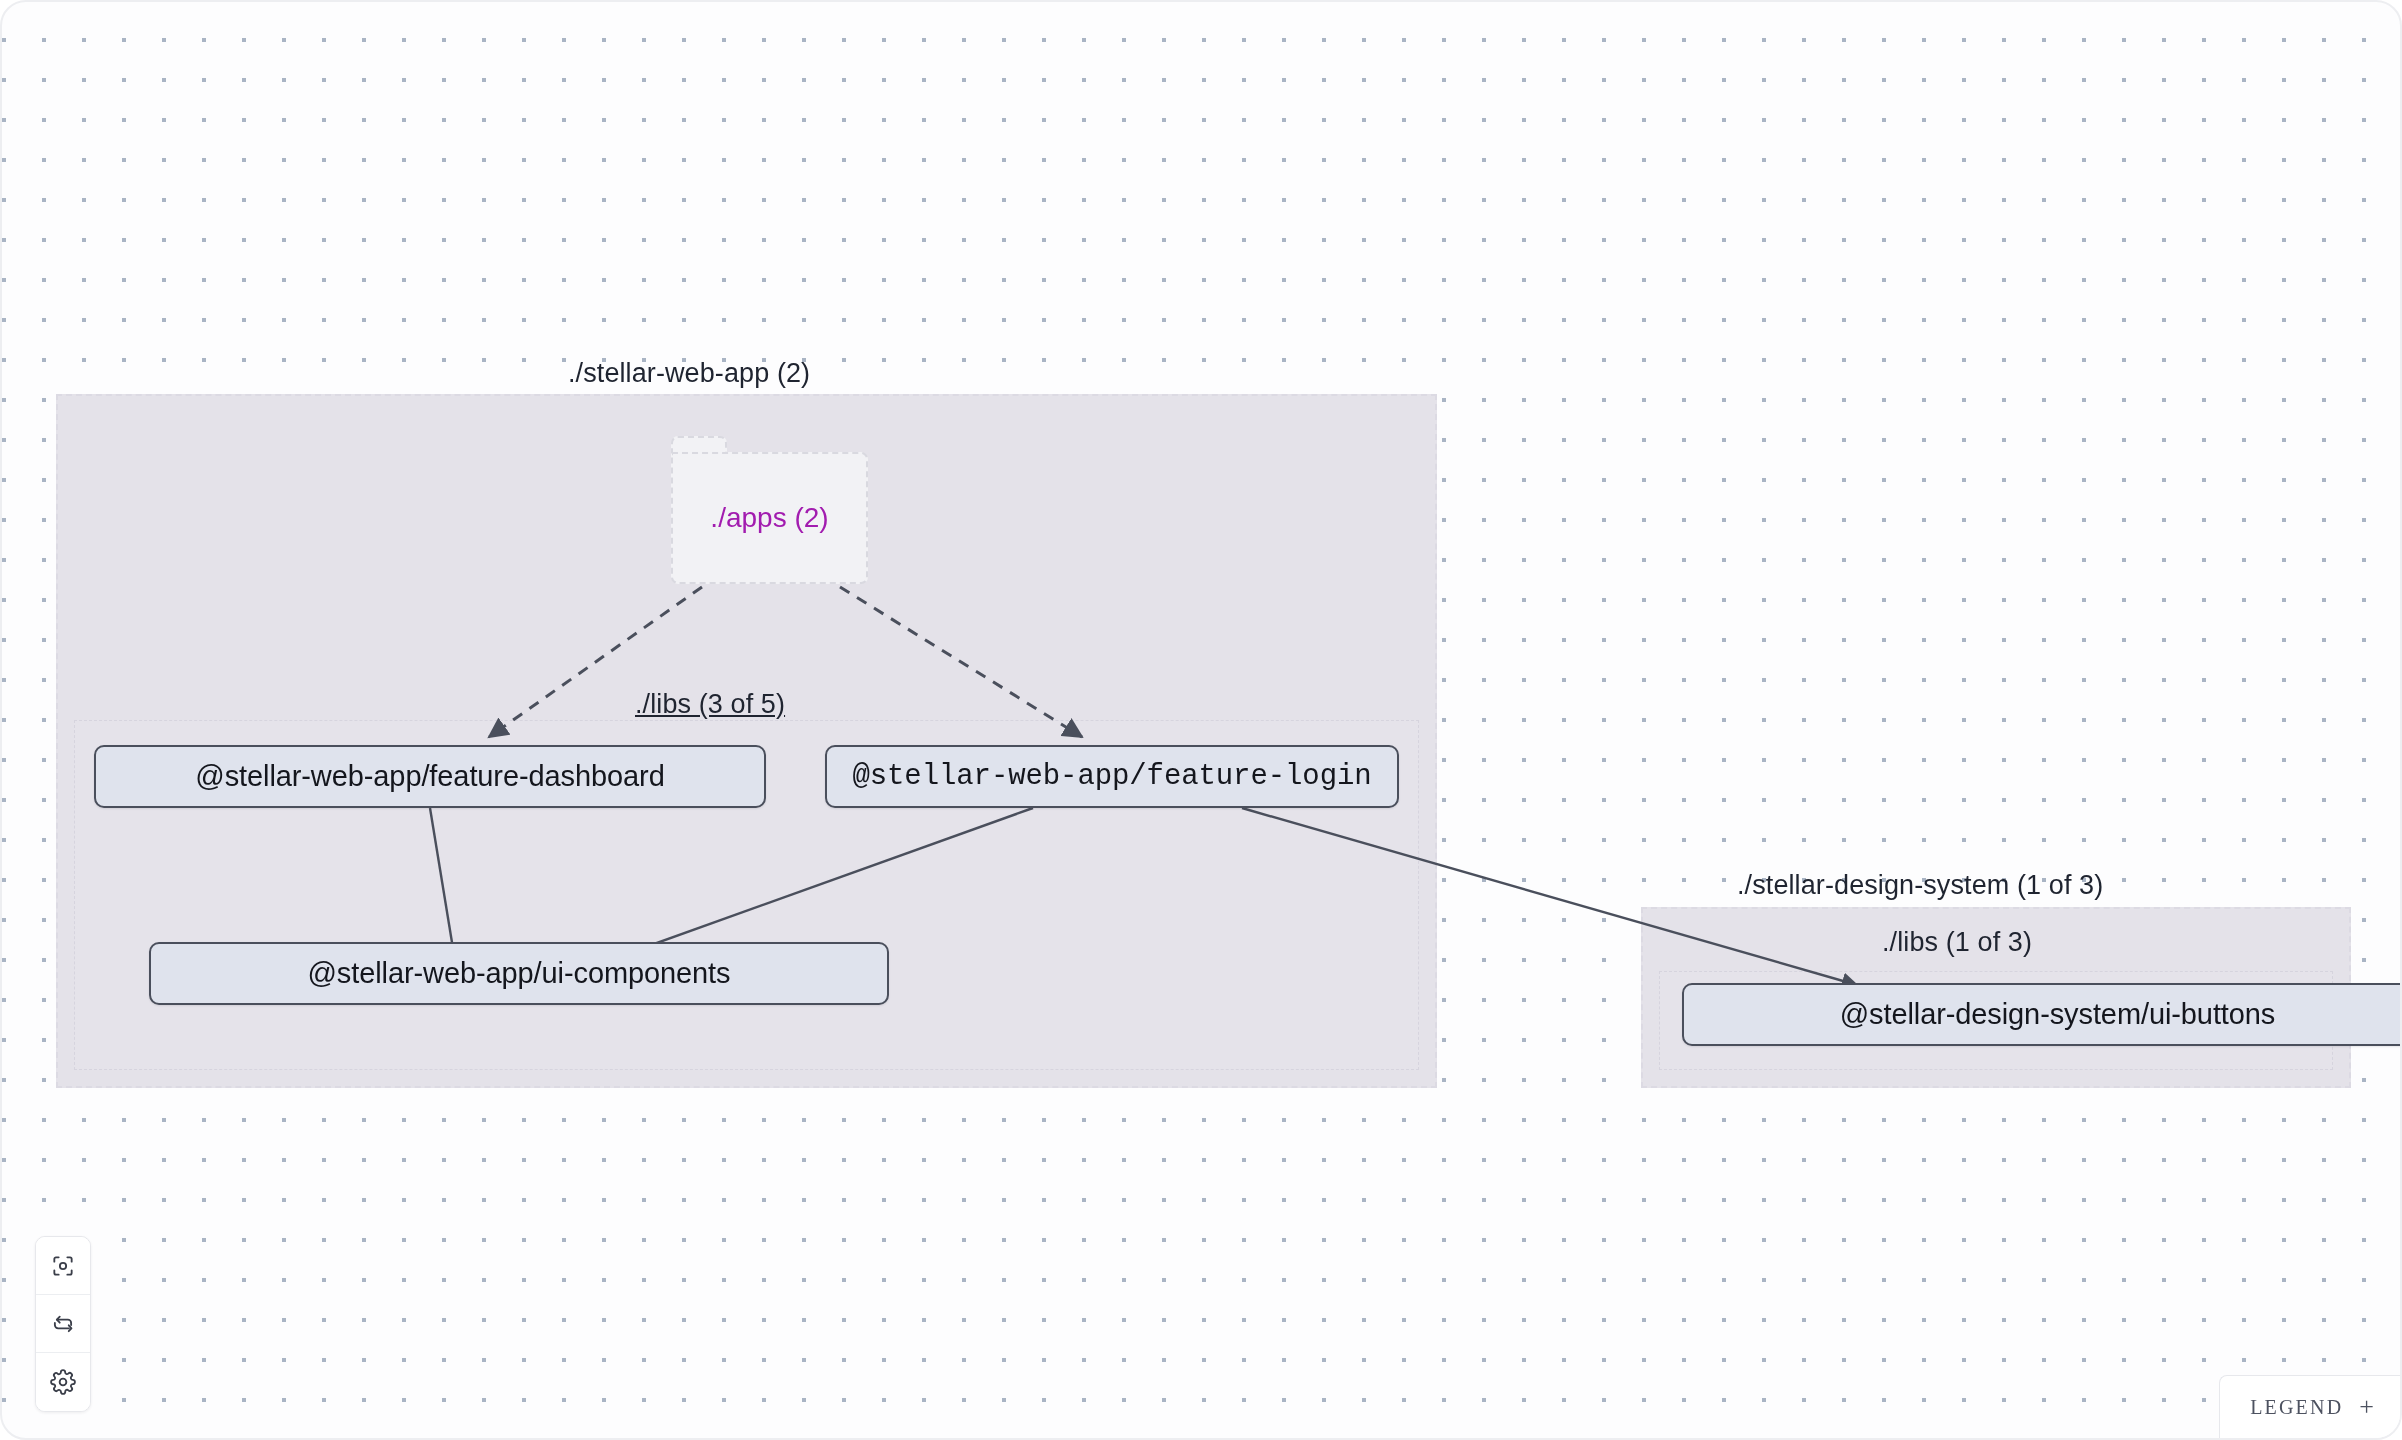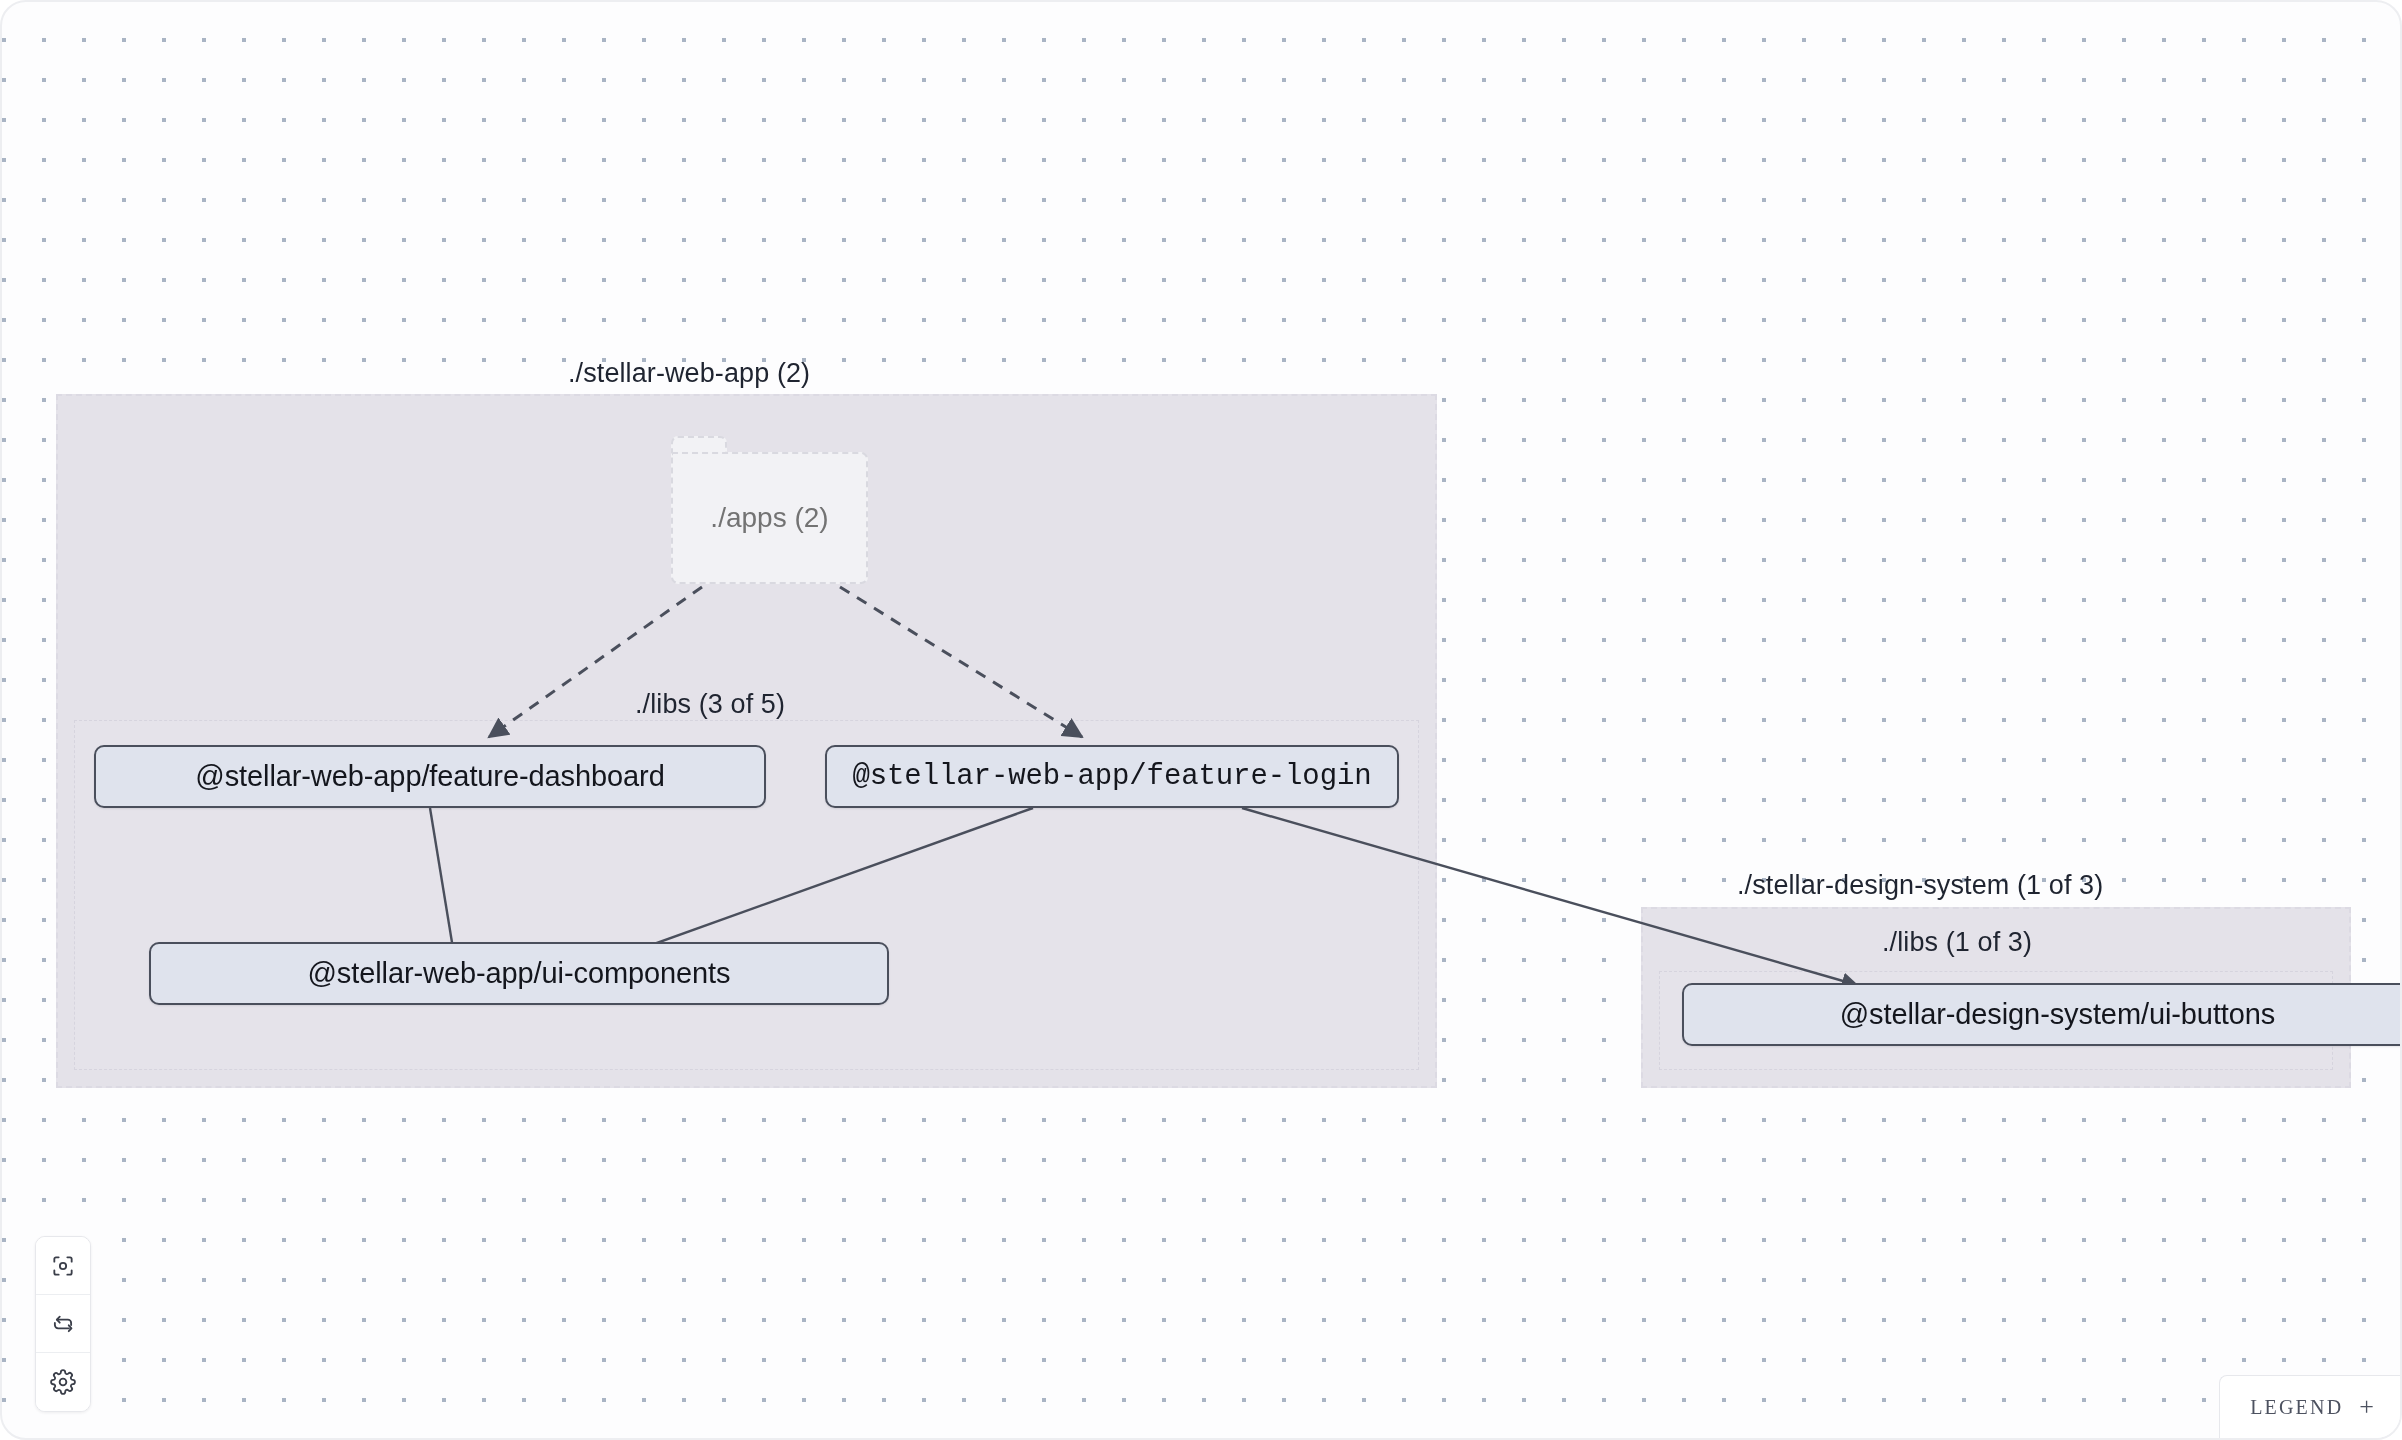--- a/index.html
+++ b/index.html
@@ -81,21 +81,21 @@
     right: 0; bottom: 0;
     background: #f2f2f5;
     border: 2px dashed #d9d9e0;
     border-radius: 0 7px 7px 7px;
     display: flex;
     align-items: center;
     justify-content: center;
   }
   .folder-label {
     font-size: 28px;
-    color: #737373;
+    color: #a21caf;
     white-space: nowrap;
   }
 
   
   .node {
     position: absolute;
     background: #dfe3ed;
     border: 2px solid #4a4f5c;
     border-radius: 10px;
     display: flex;
@@ -171,21 +171,21 @@
 <body>
 
 <div id="graph-canvas">
 
   <div class="group-label" style="left:566px; top:356px;">./stellar-web-app (2)</div>
 
   <div class="project-group" style="left:54px; top:392px; width:1381px; height:694px;"></div>
 
   <div class="sub-group" style="left:72px; top:718px; width:1345px; height:350px;"></div>
 
-  <div class="group-label" style="left:633px; top:687px;">./libs (3 of 5)</div>
+  <div class="group-label" style="left:633px; top:687px;text-decoration:underline;">./libs (3 of 5)</div>
 
   <div class="group-label" style="left:1735px; top:868px;">./stellar-design-system (1 of 3)</div>
 
   <div class="project-group" style="left:1639px; top:905px; width:710px; height:181px;"></div>
 
   <div class="sub-group" style="left:1657px; top:969px; width:674px; height:99px;"></div>
 
   <div class="group-label" style="left:1880px; top:925px;">./libs (1 of 3)</div>
 
   <div class="folder-node" style="left:669px; top:434px; width:197px; height:148px;">

